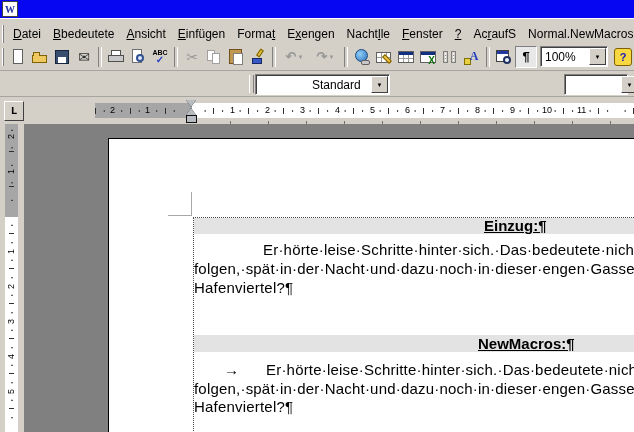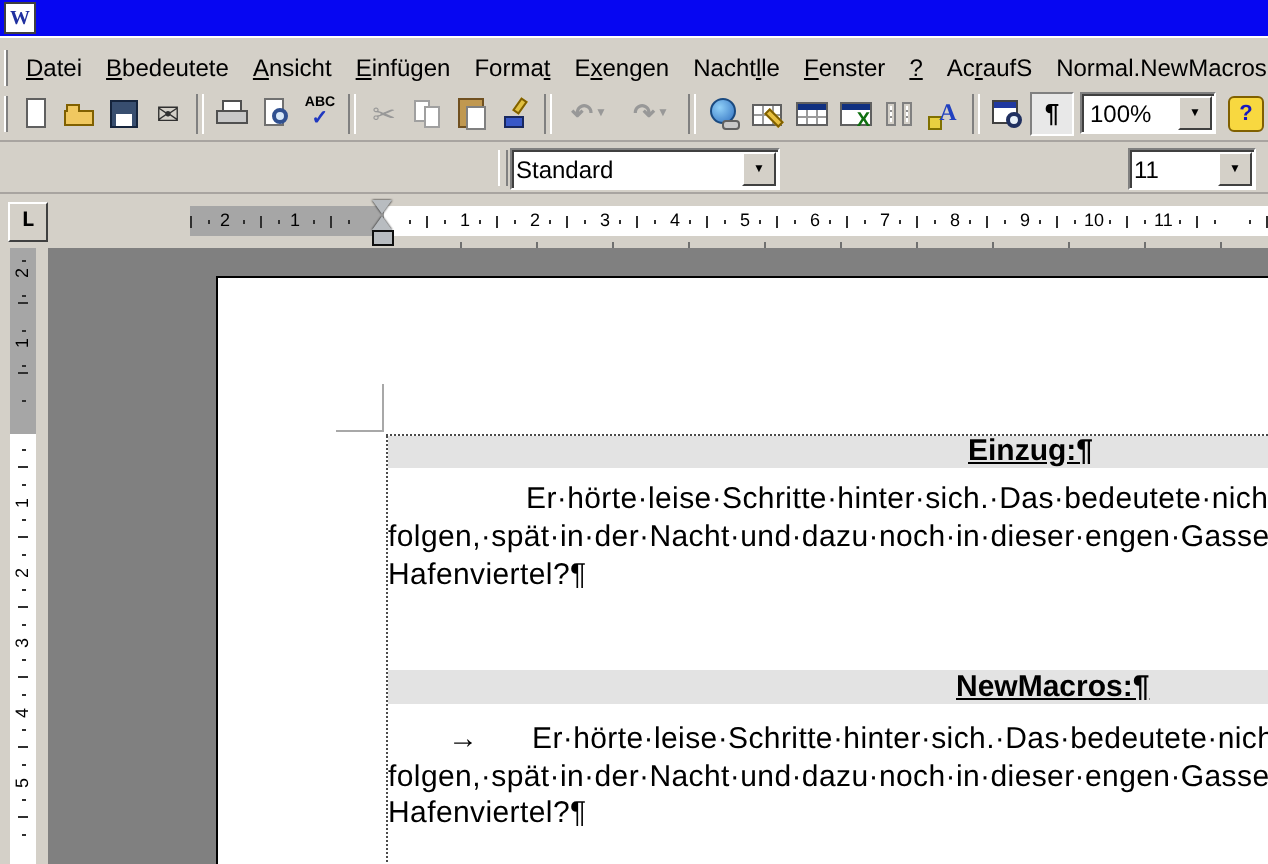--- a/index.html
+++ b/index.html
@@ -78,21 +78,21 @@
   .ic-map::before{left:1px;top:2px;width:13px;height:12px;background-color:#fff;border:1px solid #404040;
      background-image:linear-gradient(#2038A0 0 3px,transparent 3px);}
   .ic-map::after{left:8px;top:8px;width:8px;height:8px;border:2px solid #203060;border-radius:50%;background:#E8F0F8;}
   .tb.pressed{background:#E8E8E8;border:1px solid #808080;border-right-color:#fff;border-bottom-color:#fff;width:22px;height:22px;}
   .para-g{font:bold 13px "Liberation Sans",sans-serif;color:#000;}
   .ic-help{width:16px;height:16px;background:#F8D840;border:1px solid #806000;border-radius:3px;
      display:flex;align-items:center;justify-content:center;font:bold 11px "Liberation Sans",sans-serif;color:#1818C0;}
   
   .combo{position:absolute;height:19px;background:#fff;border:1px solid #808080;border-right-color:#fff;border-bottom-color:#fff;
      box-shadow:inset 1px 1px 0 #404040;display:flex;align-items:center;}
-  .combo .ctext{flex:1;padding-left:2px;white-space:nowrap;overflow:hidden;}
+  .combo .ctext{flex:1;padding-left:12px;white-space:nowrap;overflow:hidden;margin-left:44px;}
   .cbtn{width:15px;height:15px;margin-right:1px;background:#D4D0C8;border:1px solid #fff;
      border-right-color:#404040;border-bottom-color:#404040;display:flex;align-items:center;justify-content:center;flex:0 0 auto;}
   .cbtn .darr{margin:0;}
   .zoombox{position:relative;height:19px;width:66px;margin-left:3px;background:#fff;border:1px solid #808080;
      border-right-color:#fff;border-bottom-color:#fff;box-shadow:inset 1px 1px 0 #404040;display:flex;align-items:center;flex:0 0 auto;}
   
   #tabsel{position:absolute;left:4px;top:4px;width:18px;height:18px;background:#D4D0C8;
      border:1px solid #fff;border-right-color:#404040;border-bottom-color:#404040;
      display:flex;align-items:center;justify-content:center;font:bold 11px "Liberation Mono",monospace;}
   .rzone{position:absolute;top:6px;height:15px;font:9px "Liberation Sans",sans-serif;}

